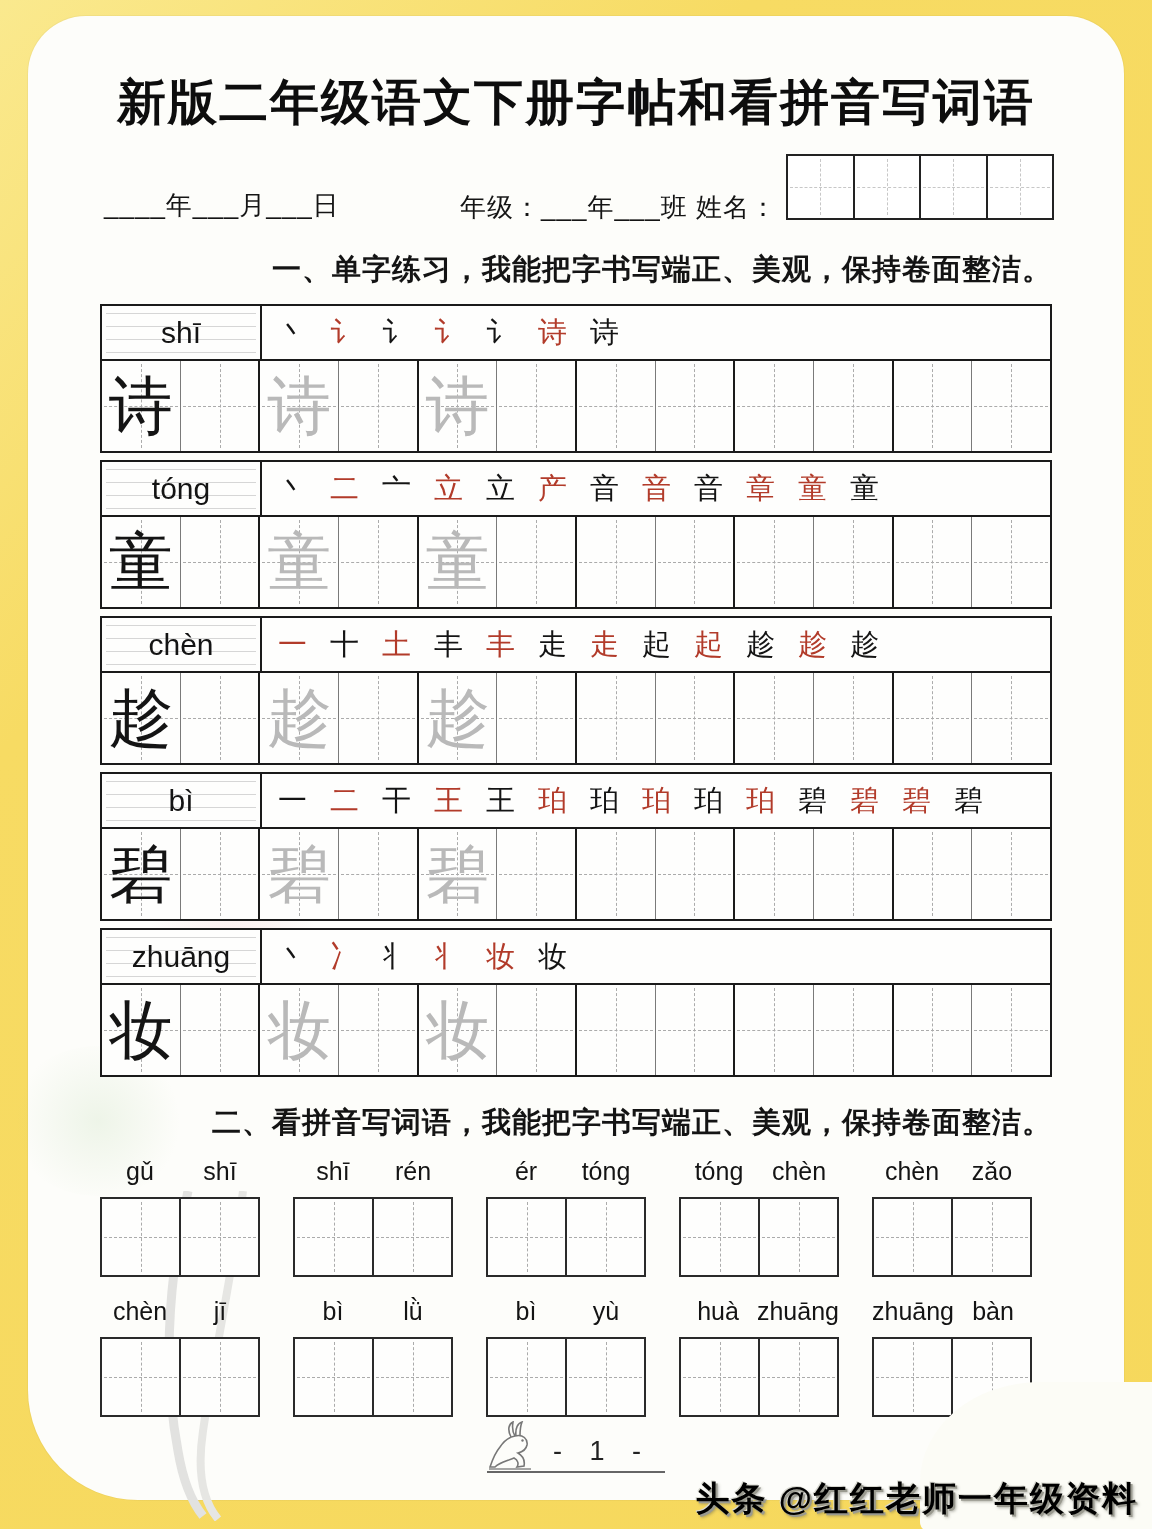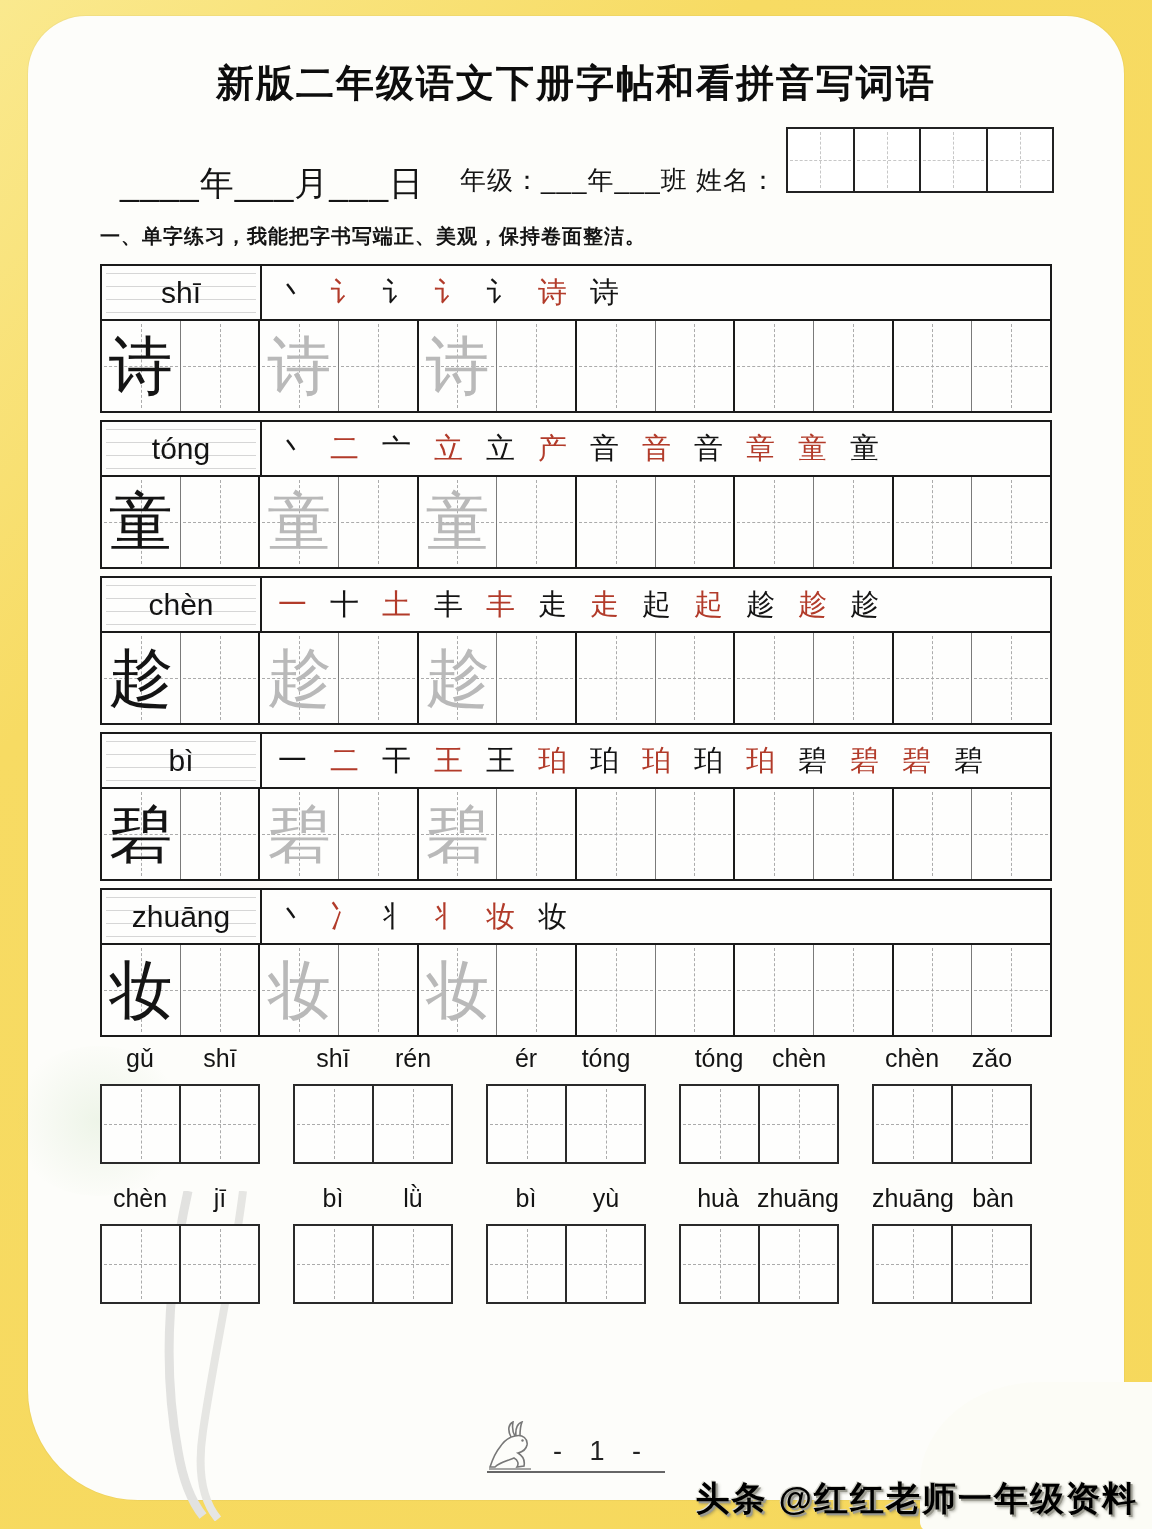--- a/index.html
+++ b/index.html
@@ -17,35 +17,35 @@
   
   .deco{position:absolute;pointer-events:none;}
   .deco-pink{left:120px;top:845px;width:170px;height:180px;border-radius:50%;
     background:radial-gradient(circle,rgba(233,150,165,0.16),rgba(233,150,165,0) 70%);}
   .deco-green{left:-20px;top:1030px;width:180px;height:150px;border-radius:50%;
     background:radial-gradient(circle,rgba(150,195,130,0.15),rgba(150,195,130,0) 70%);}
   .deco-stems{left:105px;top:1175px;}
   .cloud{position:absolute;right:-18px;top:1382px;width:250px;height:150px;background:#fcfcf6;
     border-radius:120px 10px 0 10px / 100px 10px 0 10px;}
   
-  .title{margin:0;padding-top:42px;text-align:center;font-size:38px;font-weight:900;
+  .title{margin:0;padding-top:54px;text-align:center;font-size:49px;font-weight:900;
     letter-spacing:2px;font-family:"DejaVu Serif","Liberation Serif",serif;color:#0d0d0d;}
   .header-row{position:relative;height:92px;margin-top:4px;}
-  .date-line{position:absolute;left:20px;top:48px;font-size:34px;letter-spacing:1px;}
+  .date-line{position:absolute;left:4px;top:48px;font-size:26px;letter-spacing:1px;}
   .grade-line{position:absolute;left:360px;top:50px;font-size:26px;letter-spacing:1px;}
   .name-grid{position:absolute;right:-2px;top:14px;display:flex;width:264px;height:62px;
     border:2px solid #222;background:#fff;}
   .name-grid .xcell + .xcell{border-left:2px solid #222;}
   
   .xcell{flex:1;position:relative;}
   .xcell::before{content:"";position:absolute;left:50%;top:3px;bottom:3px;border-left:1.5px dashed #ababab;}
   .xcell::after{content:"";position:absolute;top:50%;left:2px;right:2px;border-top:1.5px dashed #ababab;}
   .name-grid .xcell::before,.name-grid .xcell::after{border-color:#c7c7c7;}
   
-  .s-heading{font-size:20px;font-weight:bold;margin:18px 0 14px;letter-spacing:1px;}
+  .s-heading{font-size:29px;font-weight:bold;margin:18px 0 14px;letter-spacing:1px;text-align:right;}
   
   .ptable{border:2.5px solid #1a1a1a;margin-bottom:7px;background:#fefefd;}
   .ptop{display:flex;height:53px;border-bottom:2px solid #1a1a1a;}
   .pybox{width:158px;border-right:2px solid #1a1a1a;position:relative;
     display:flex;align-items:center;justify-content:center;}
   .pylines{position:absolute;left:4px;right:4px;top:0;bottom:0;
     background-image:linear-gradient(#d6d6d6,#d6d6d6),linear-gradient(#d6d6d6,#d6d6d6),
       linear-gradient(#d6d6d6,#d6d6d6),linear-gradient(#d6d6d6,#d6d6d6);
     background-repeat:no-repeat;background-size:100% 1px;
     background-position:0 7px,0 20px,0 33px,0 46px;}
@@ -365,20 +365,21 @@
               <div class="xcell"></div>
             </div>
             <div class="pgroup">
               <div class="xcell"></div>
               <div class="xcell"></div>
             </div>
           </div>
   </div>
 </div>
 
+    <div class="s-heading" style="margin-top:26px">二、看拼音写词语，我能把字书写端正、美观，保持卷面整洁。</div>
     <div id="wordrows">
         <div class="wordrow">
   <div class="wgroup">
     <div class="wlabels">
               <span class="wlabel">gǔ</span>
               <span class="wlabel">shī</span>
             </div>
     <div class="wbox">
               <div class="xcell"></div>
               <div class="xcell"></div>

